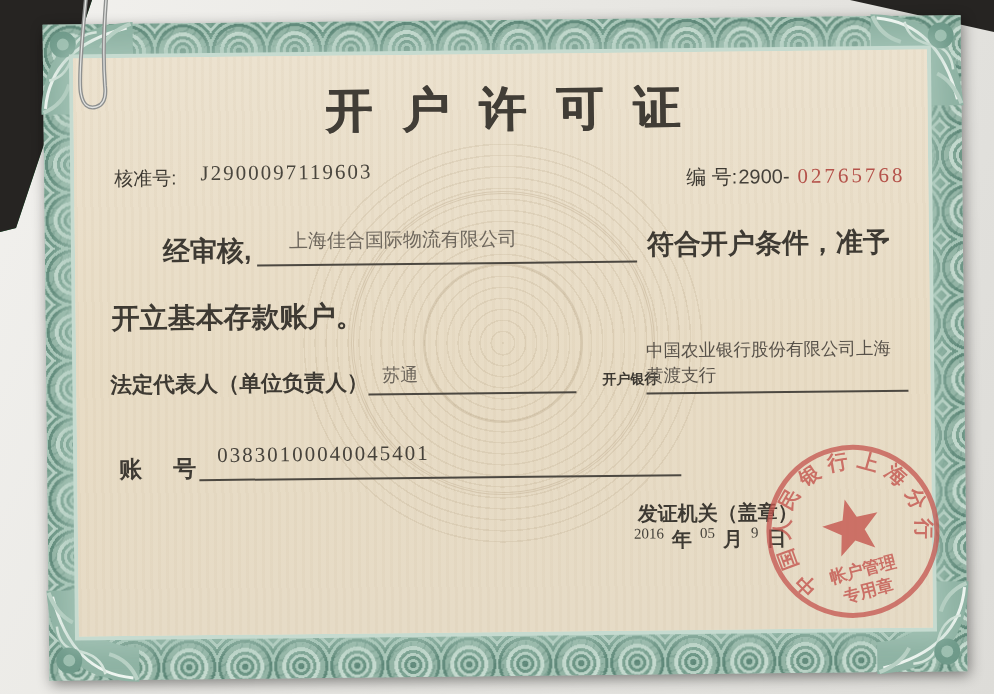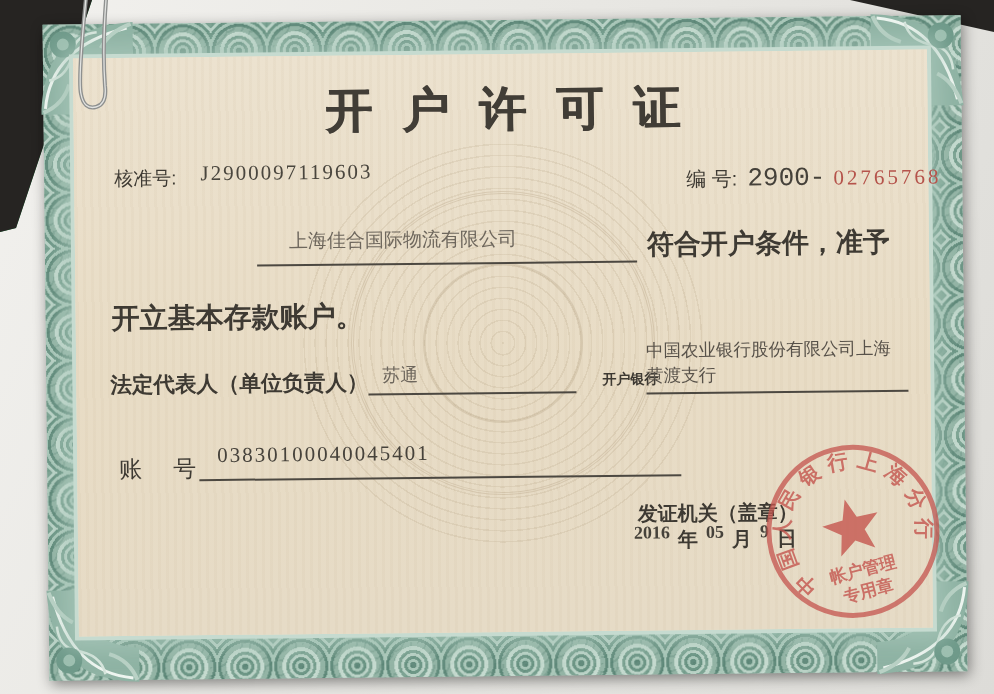--- a/index.html
+++ b/index.html
@@ -51,45 +51,45 @@
   .ink{color:#3e3a33;}
   .cert-title{position:absolute;left:0;right:0;top:58px;text-align:center;
      font-size:47px;font-weight:900;letter-spacing:30px;text-indent:30px;
      color:#413d36;font-family:"Liberation Serif",serif;
      text-shadow:1px 0 0 #413d36;}
   .f-label{font-weight:normal;}
   .approval{position:absolute;left:70px;top:142px;font-size:19px;}
   .approval .val{font-family:"Liberation Serif",serif;font-size:21px;
      letter-spacing:2px;color:#4a463e;position:relative;top:-4px;margin-left:24px;}
   .serial{position:absolute;left:642px;top:146px;font-size:20px;}
-  .serial .prefix{font-family:Liberation Mono, monospace;font-size:26px;margin-left:10px;color:#45413a;}
+  .serial .prefix{font-family:Liberation Sans, sans-serif;font-size:20px;margin-left:1px;color:#45413a;}
   .serial .num{font-family:"Liberation Serif",serif;font-size:21px;letter-spacing:3px;
      color:#b5534b;margin-left:8px;}
   .reviewed-label{position:absolute;left:118px;top:210px;font-size:27px;font-weight:bold;}
   .company-line{position:absolute;left:212px;top:206px;width:380px;height:36px;
      border-bottom:2px solid #4c4841;}
   .company-line .handtext{display:block;padding-left:32px;font-size:19px;color:#6e675d;}
   .approved-text{position:absolute;left:602px;top:208px;font-size:27px;font-weight:bold;}
   .account-type{position:absolute;left:66px;top:276px;font-size:28px;font-weight:bold;}
   .legal-label{position:absolute;left:64px;top:346px;font-size:21.5px;font-weight:bold;}
   .legal-line{position:absolute;left:322px;top:342px;width:208px;height:30px;
      border-bottom:2px solid #4c4841;}
   .legal-line .handtext{display:block;padding-left:14px;font-size:18px;color:#6e675d;}
   .bank-label{position:absolute;left:556px;top:352px;font-size:14px;font-weight:bold;}
   .bank-line{position:absolute;left:600px;top:320px;width:262px;
      border-bottom:2px solid #4c4841;padding-bottom:3px;}
   .bank-line .handtext{display:block;font-size:17.5px;line-height:1.45;color:#58524a;}
-  .acct-label{position:absolute;left:72px;top:430px;font-size:23px;font-weight:normal;letter-spacing:4px;}
+  .acct-label{position:absolute;left:72px;top:430px;font-size:23px;font-weight:bold;letter-spacing:4px;}
   .acct-line{position:absolute;left:152px;top:420px;width:482px;height:36px;
      border-bottom:2px solid #4c4841;}
   .acct-line .val{display:block;padding-left:18px;font-family:"Liberation Serif",serif;
      font-size:21px;letter-spacing:2px;color:#46423b;}
   .issuer{position:absolute;left:590px;top:482px;font-size:20px;font-weight:bold;}
   .dateline{position:absolute;left:586px;top:508px;font-size:20px;font-weight:bold;color:#3e3a33;}
-  .dateline .dnum{font-family:"Liberation Serif",serif;font-weight:bold;font-size:18px;
+  .dateline .dnum{font-family:"Liberation Serif",serif;font-weight:normal;font-size:15px;
      position:relative;top:-8px;color:#46423b;}
   .dateline .dunit{margin:0 8px;}
   
   .seal{position:absolute;left:714px;top:424px;width:182px;height:182px;
      transform:rotate(-14deg);opacity:.88;}
   
   .clip{position:absolute;left:60px;top:-2px;width:80px;height:124px;z-index:5;}
 </style>
 </head>
 <body>
@@ -144,20 +144,21 @@
 
     <div class="cert-title">开户许可证</div>
 
     <div class="approval ink">
       <span class="f-label">核准号:</span><span class="val">J2900097119603</span>
     </div>
     <div class="serial ink">
       <span class="f-label">编 号:</span><span class="prefix">2900-</span><span class="num">02765768</span>
     </div>
 
+    <div class="reviewed-label ink">经审核,</div>
     <div class="company-line">
       <span class="handtext">上海佳合国际物流有限公司</span>
     </div>
     <div class="approved-text ink">符合开户条件，准予</div>
     <div class="account-type ink">开立基本存款账户。</div>
 
     <div class="legal-label ink">法定代表人（单位负责人）</div>
     <div class="legal-line">
       <span class="handtext">苏通</span>
     </div>

